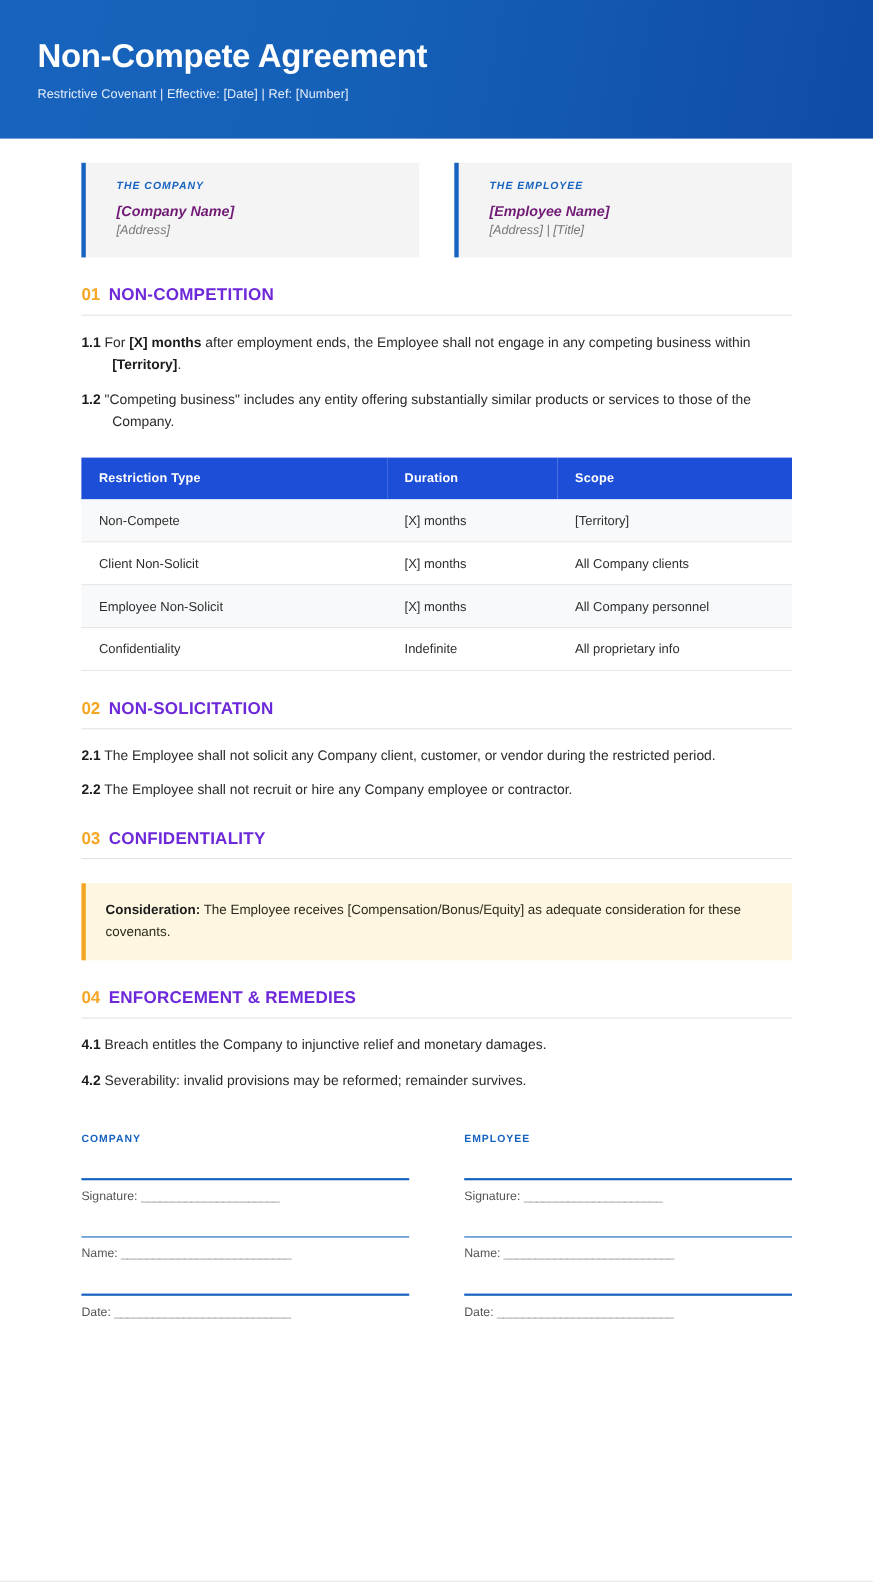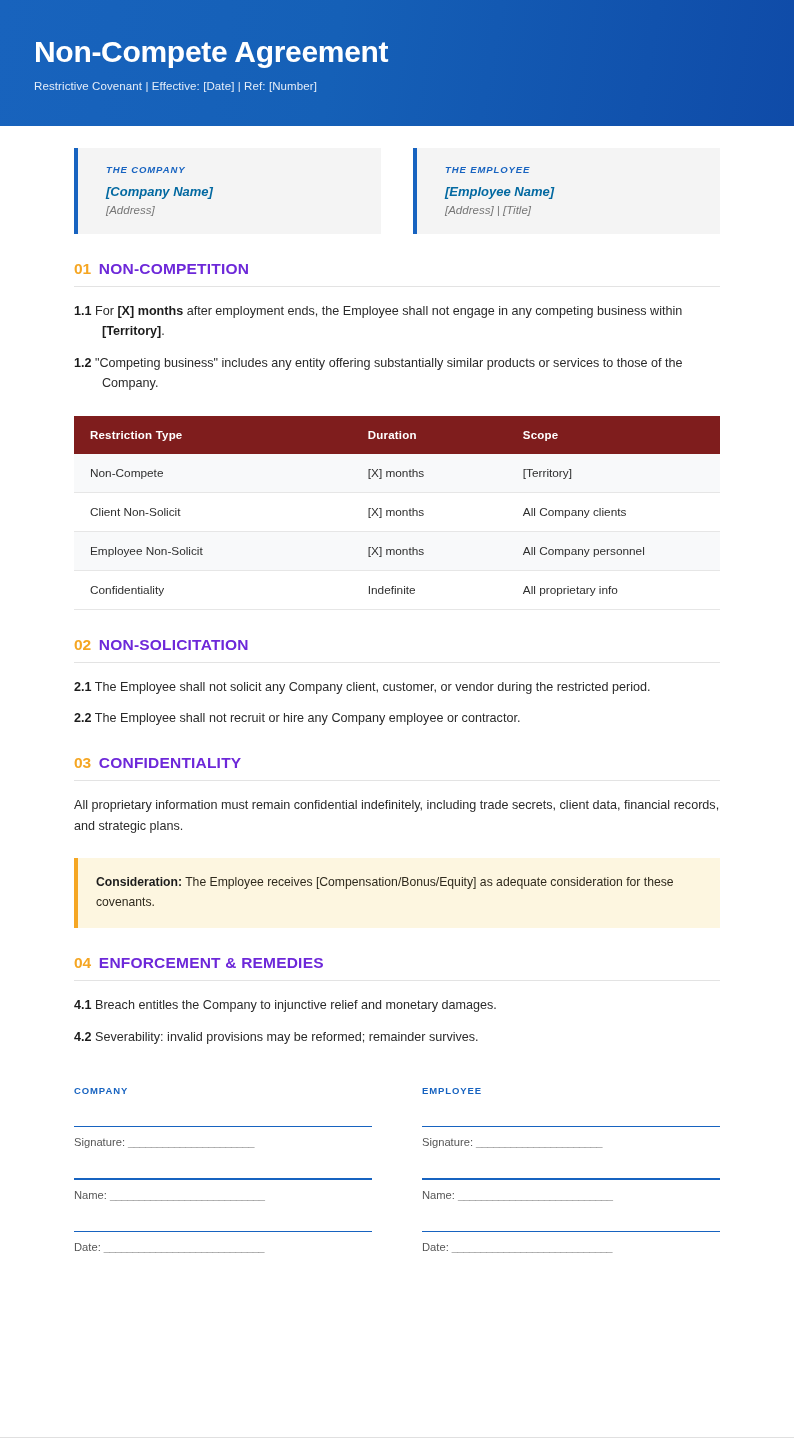--- a/index.html
+++ b/index.html
@@ -65,21 +65,21 @@
   .party-role {
     font-size: 9.5px;
     font-weight: bold;
     color: #1763c0;
     letter-spacing: 0.9px;
     margin-bottom: 9px;
   }
   .party-name {
     font-size: 13px;
     font-weight: bold;
-    color: #0369a1;
+    color: #701a75;
     margin-bottom: 5px;
   }
   .party-detail {
     font-size: 11.5px;
     color: #777777;
   }
 
   
   .section { margin-top: 26px; }
   .section-head {
@@ -126,21 +126,21 @@
   }
 
   
   .restriction-table {
     width: 100%;
     border-collapse: collapse;
     margin-top: 22px;
     margin-bottom: 4px;
   }
   .restriction-table thead th {
-    background: #7f1d1d;
+    background: #1d4ed8;
     color: #ffffff;
     font-size: 11.5px;
     font-weight: bold;
     text-align: left;
     padding: 13px 16px;
     letter-spacing: 0.2px;
   }
   .restriction-table tbody td {
     font-size: 11.8px;
     color: #2e2e2e;
@@ -268,21 +268,20 @@
           <div class="section-rule"></div>
           <div class="clause"><span class="clause-num">2.1</span> The Employee shall not solicit any Company client, customer, or vendor during the restricted period.</div>
           <div class="clause"><span class="clause-num">2.2</span> The Employee shall not recruit or hire any Company employee or contractor.</div>
         </div>
         <div class="section">
           <div class="section-head">
             <span class="section-num">03</span>
             <span class="section-title">CONFIDENTIALITY</span>
           </div>
           <div class="section-rule"></div>
-          <p class="para">All proprietary information must remain confidential indefinitely, including trade secrets, client data, financial records, and strategic plans.</p>
           <div class="callout"><b>Consideration:</b> The Employee receives [Compensation/Bonus/Equity] as adequate consideration for these covenants.</div>
         </div>
         <div class="section">
           <div class="section-head">
             <span class="section-num">04</span>
             <span class="section-title">ENFORCEMENT &amp; REMEDIES</span>
           </div>
           <div class="section-rule"></div>
           <div class="clause"><span class="clause-num">4.1</span> Breach entitles the Company to injunctive relief and monetary damages.</div>
           <div class="clause"><span class="clause-num">4.2</span> Severability: invalid provisions may be reformed; remainder survives.</div>

